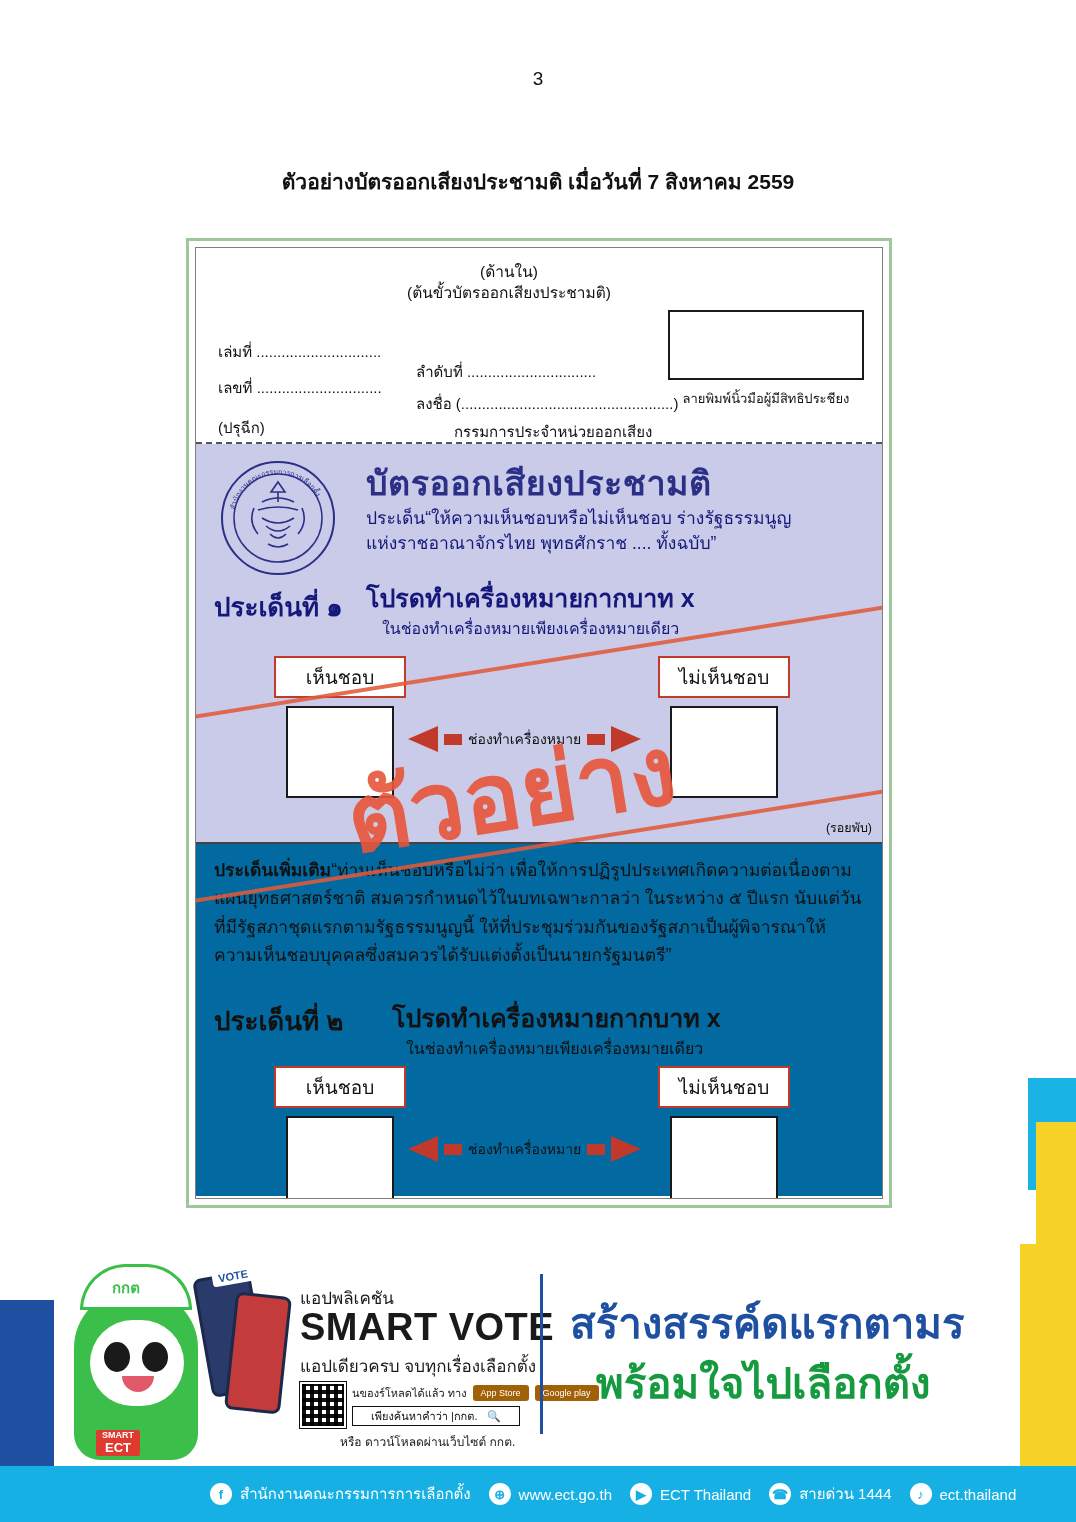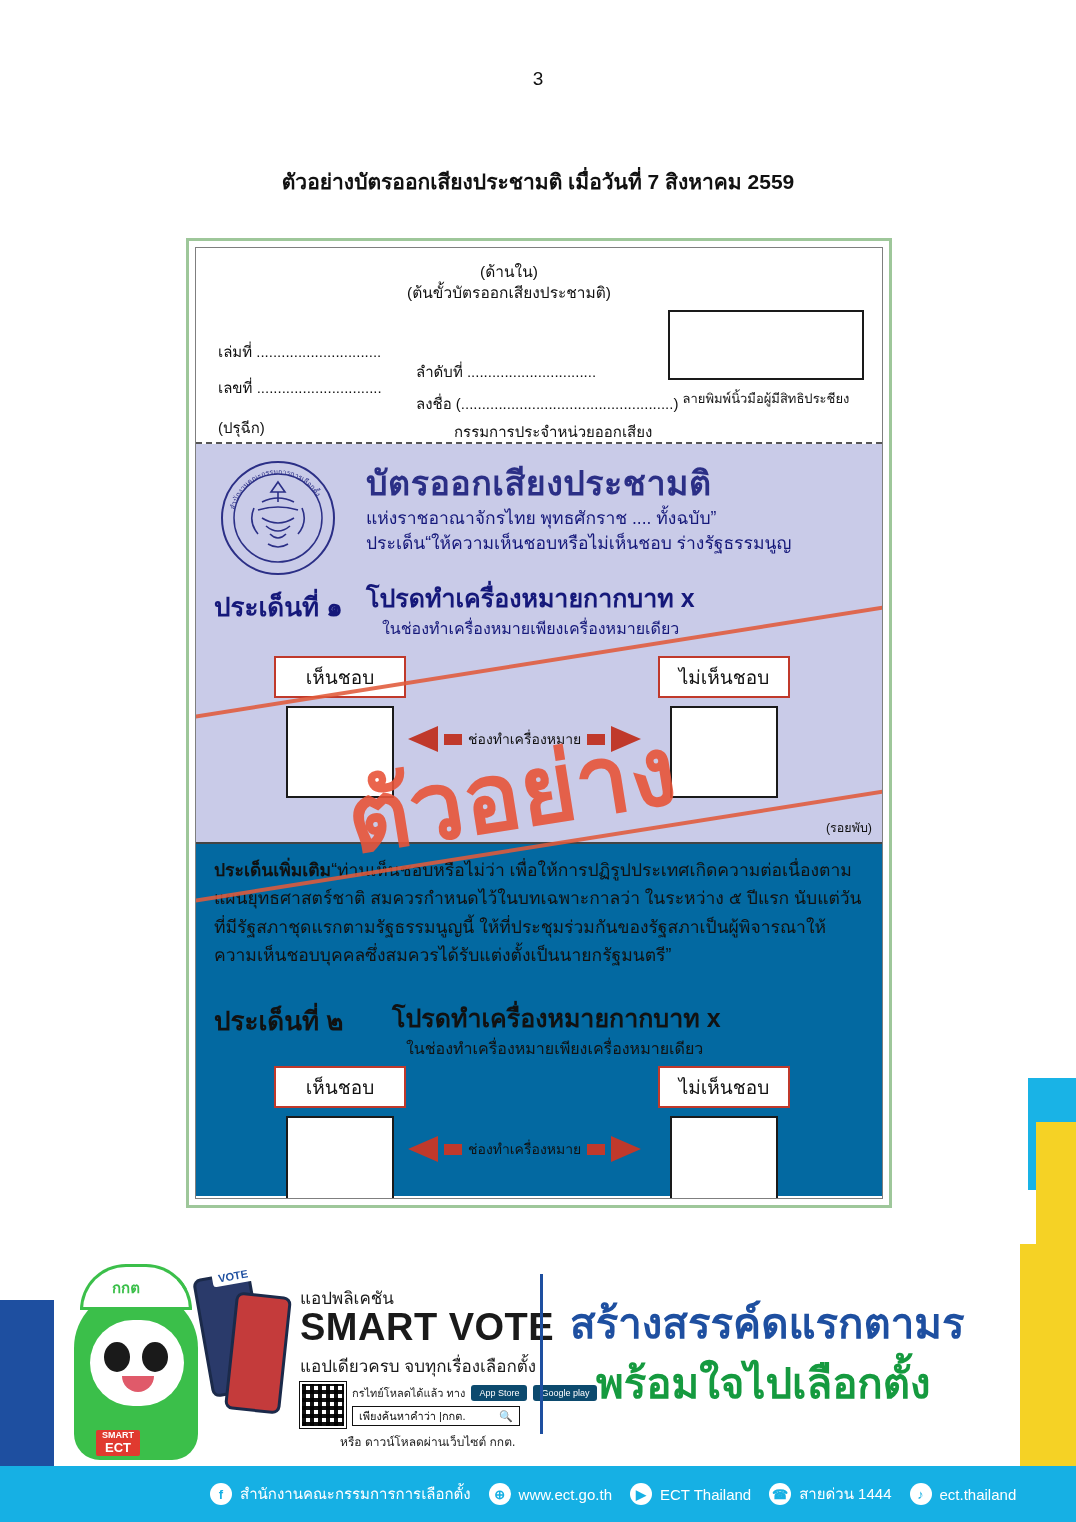--- a/index.html
+++ b/index.html
@@ -393,40 +393,40 @@
   .app-sub {
     position: absolute; left: 300px; top: 108px;
     font-size: 17px; color: #1a1a1a;
   }
   .dl-line {
     position: absolute; left: 352px; top: 140px;
     font-size: 11px; color: #1a1a1a;
     display: flex; align-items: center; gap: 6px;
   }
   .store-chip {
-    background: #0c4a6e; color: #fff;
+    background: #a16207; color: #fff;
     font-size: 9px; padding: 3px 8px; border-radius: 3px;
     white-space: nowrap;
   }
   .qr {
     position: absolute; left: 300px; top: 138px;
     width: 46px; height: 46px;
     background:
       repeating-linear-gradient(90deg,#111 0 4px,#fff 4px 8px),
       repeating-linear-gradient(0deg,#111 0 4px,#fff 4px 8px);
     background-blend-mode: multiply;
     border: 2px solid #fff;
     outline: 1px solid #111;
   }
   .search-box {
     position: absolute; left: 352px; top: 162px;
     width: 168px; height: 20px;
     border: 1px solid #111; background: #fff;
     font-size: 11px; color: #111;
-    padding: 2px 6px;
+    padding: 2px 18px;
     display: flex; align-items: center; justify-content: space-between;
   }
   .or-line {
     position: absolute; left: 340px; top: 188px;
     font-size: 12px; color: #1a1a1a;
   }
 
   .divider-v {
     position: absolute; left: 540px; top: 30px;
     width: 3px; height: 160px; background: #1e4fa0;
@@ -507,22 +507,22 @@
             </g>
             <path id="emblemArc" d="M 16 60 A 44 44 0 0 1 104 60" fill="none"></path>
             <text font-size="7" fill="#2b2f86">
               <textPath href="#emblemArc" startOffset="6%">สำนักงานคณะกรรมการการเลือกตั้ง</textPath>
             </text>
           </svg>
         </div>
 
         <div class="ballot-heading">บัตรออกเสียงประชามติ</div>
         <div class="ballot-sub">
+          <div>ประเด็น“ให้ความเห็นชอบหรือไม่เห็นชอบ ร่างรัฐธรรมนูญ</div>
           <div>แห่งราชอาณาจักรไทย พุทธศักราช .... ทั้งฉบับ”</div>
-          <div>ประเด็น“ให้ความเห็นชอบหรือไม่เห็นชอบ ร่างรัฐธรรมนูญ</div>
         </div>
 
         <div class="issue-label-1">ประเด็นที่ ๑</div>
         <div class="instr-1">โปรดทำเครื่องหมายกากบาท x</div>
         <div class="instr-1b">ในช่องทำเครื่องหมายเพียงเครื่องหมายเดียว</div>
 
         <div class="choice c1-yes">
           <div class="choice-label">เห็นชอบ</div>
           <div class="choice-box"></div>
         </div>
@@ -607,21 +607,21 @@
       <div class="ph ph2"></div>
       <div class="votetag">VOTE</div>
     </div>
 
     <div class="app-label">แอปพลิเคชัน</div>
     <div class="app-title">SMART VOTE</div>
     <div class="app-sub">แอปเดียวครบ จบทุกเรื่องเลือกตั้ง</div>
 
     <div class="qr"></div>
     <div class="dl-line">
-      <span>กรไทย์โหลดได้แล้ว ทาง</span>
+      <span>นของร์โหลดได้แล้ว ทาง</span>
       <span class="store-chip">App Store</span>
       <span class="store-chip">Google play</span>
     </div>
     <div class="search-box">
       <span>เพียงค้นหาคำว่า  |กกต.</span>
       <span>🔍</span>
     </div>
     <div class="or-line">หรือ ดาวน์โหลดผ่านเว็บไซต์ กกต.</div>
 
     <div class="divider-v"></div>

